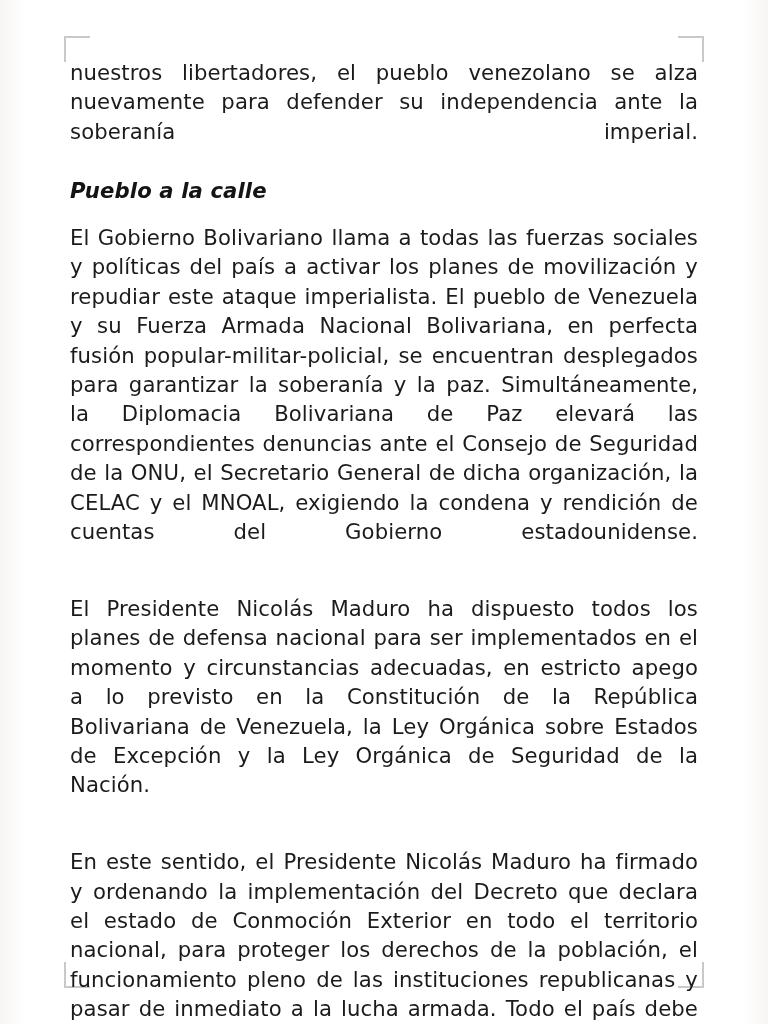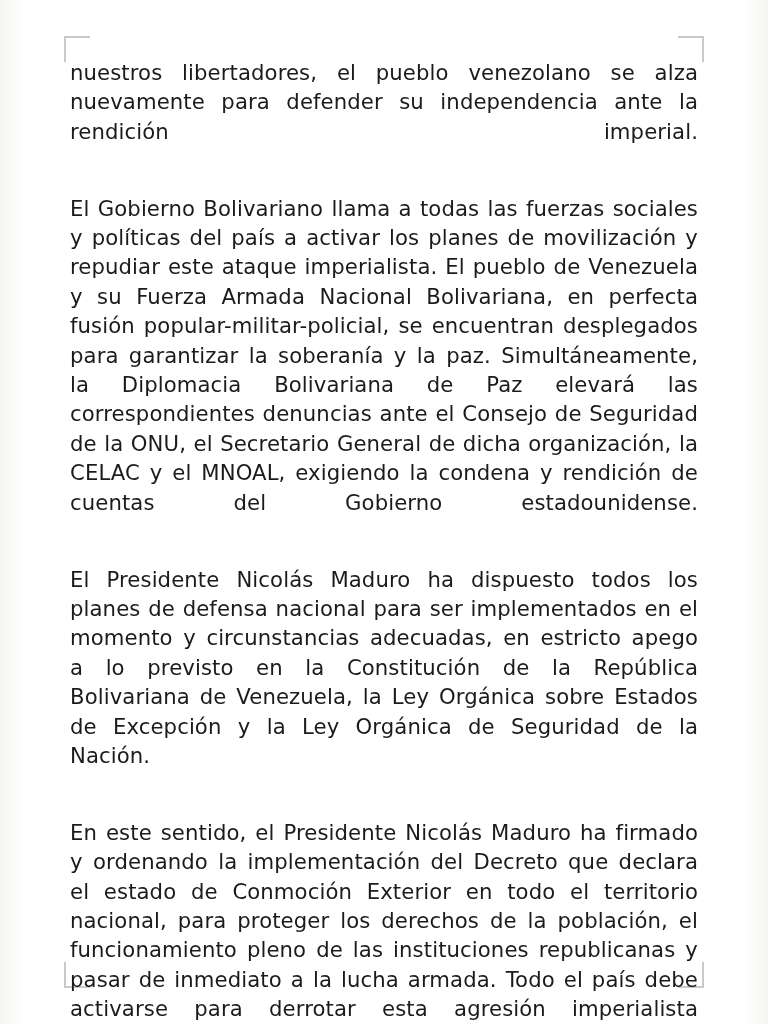--- a/index.html
+++ b/index.html
@@ -111,22 +111,23 @@
 
   <div class="scan-cast"></div>
 
   <div class="crop-mark crop-tl"></div>
   <div class="crop-mark crop-tr"></div>
   <div class="crop-mark crop-bl"></div>
   <div class="crop-mark crop-br"></div>
 
   <div class="text-column">
 
-    <p class="para para-gap-sm">nuestros libertadores, el pueblo venezolano se alza nuevamente para defender su independencia ante la rendición imperial.</p>
+    <p class="para para-gap-sm">nuestros libertadores, el pueblo venezolano se alza nuevamente para defender su independencia ante la soberanía imperial.</p>
 
+    <p class="heading-italic">Pueblo a la calle</p>
 
     <p class="para para-gap">El Gobierno Bolivariano llama a todas las fuerzas sociales y políticas del país a activar los planes de movilización y repudiar este ataque imperialista. El pueblo de Venezuela y su Fuerza Armada Nacional Bolivariana, en perfecta fusión popular-militar-policial, se encuentran desplegados para garantizar la soberanía y la paz. Simultáneamente, la Diplomacia Bolivariana de Paz elevará las correspondientes denuncias ante el Consejo de Seguridad de la ONU, el Secretario General de dicha organización, la CELAC y el MNOAL, exigiendo la condena y rendición de cuentas del Gobierno estadounidense.</p>
 
     <p class="para para-gap">El Presidente Nicolás Maduro ha dispuesto todos los planes de defensa nacional para ser implementados en el momento y circunstancias adecuadas, en estricto apego a lo previsto en la Constitución de la República Bolivariana de Venezuela, la Ley Orgánica sobre Estados de Excepción y la Ley Orgánica de Seguridad de la Nación.</p>
 
     <p class="para para-gap">En este sentido, el Presidente Nicolás Maduro ha firmado y ordenando la implementación del Decreto que declara el estado de Conmoción Exterior en todo el territorio nacional, para proteger los derechos de la población, el funcionamiento pleno de las instituciones republicanas y pasar de inmediato a la lucha armada. Todo el país debe activarse para derrotar esta agresión imperialista</p>
 
   </div>
 </div>
 

